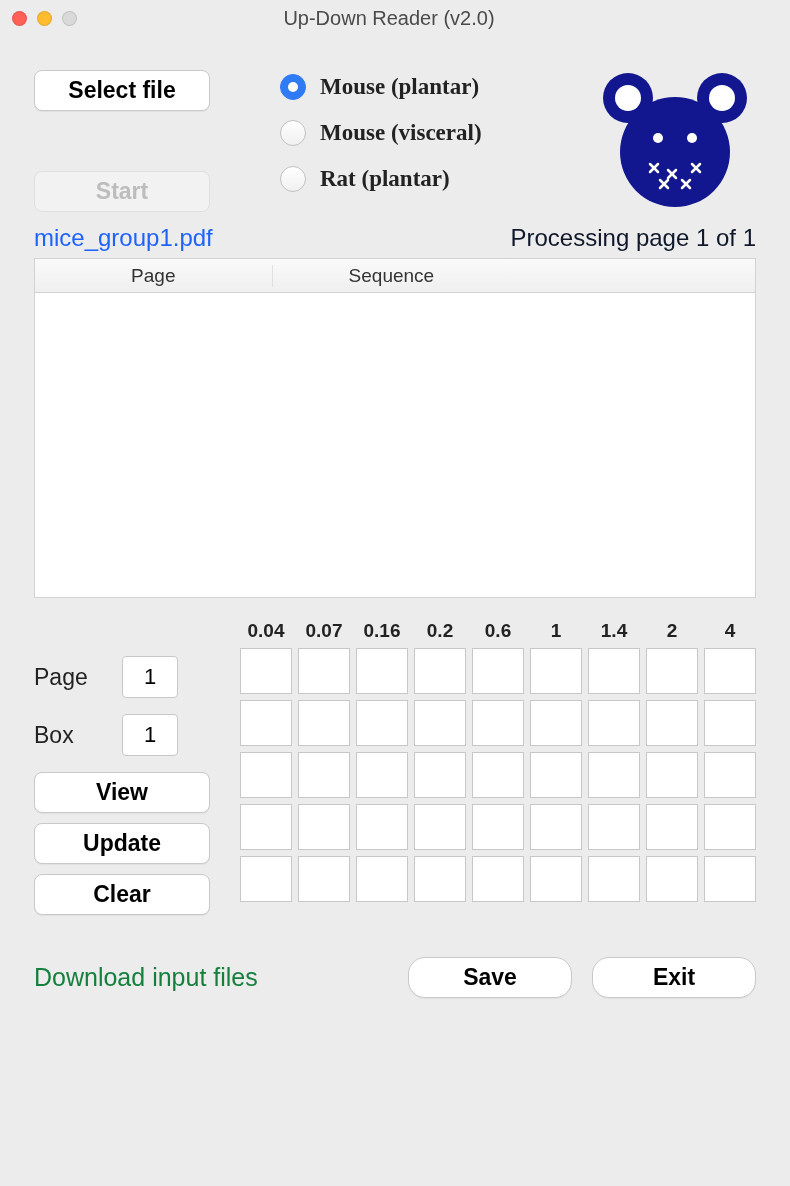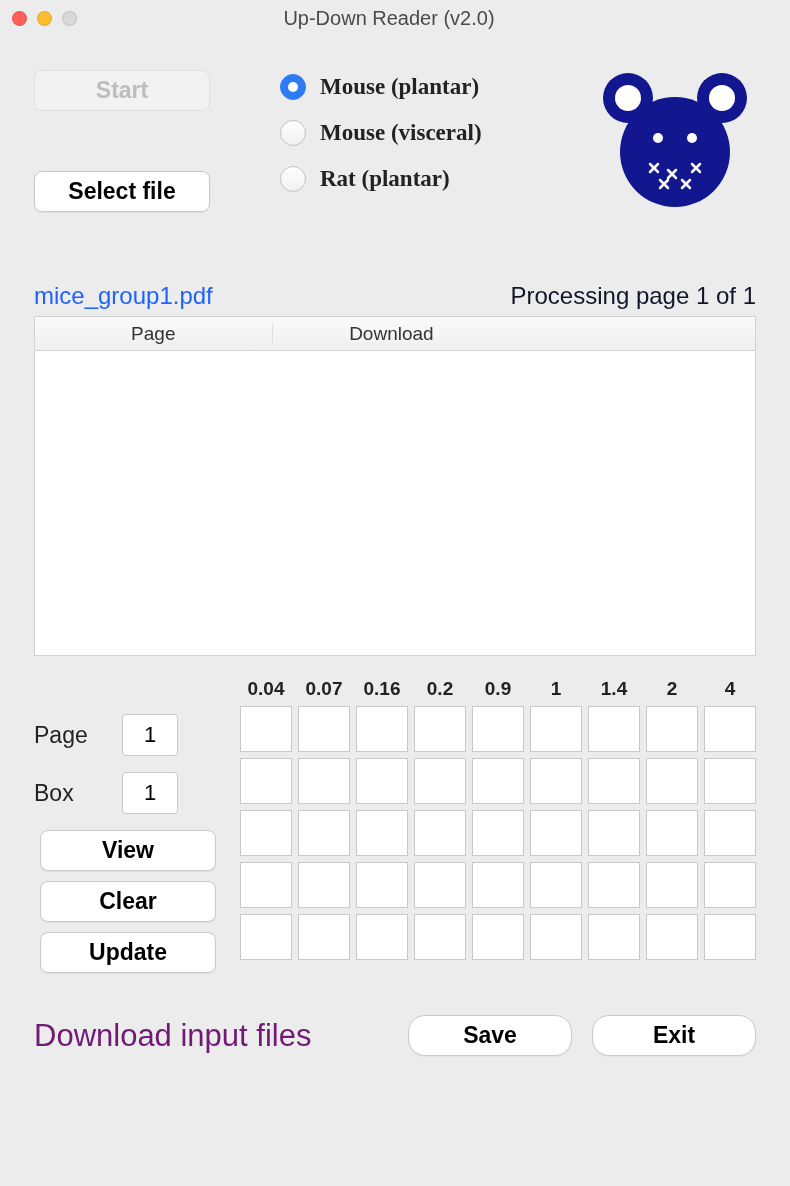--- a/index.html
+++ b/index.html
@@ -105,21 +105,20 @@
   .radio-label {
     font-size:23px;
     font-weight:600;
     color:#222;
   }
   .logo-wrap {
     margin-left:auto;
     margin-right:6px;
   }
   .fileinfo {
-    margin-top:58px;
     display:flex;
     justify-content:space-between;
     font-size:24px;
     align-items:flex-end;
   }
   .fname { color:#1f63ff; }
   .pstat { color:#0f172a; }
   .table-area {
     margin-top:6px;
     background:#fff;
@@ -166,25 +165,23 @@
     border-radius:4px;
     text-align:center;
     font-size:22px;
     background:#fff;
   }
   .stackbtns {
     display:flex;
     flex-direction:column;
     gap:10px;
     margin-top:6px;
-    align-items:flex-end;
   }
   .midright {
     flex:1;
-    margin-left:24px;
   }
   .gridhdr {
     display:flex;
     gap:6px;
     margin-bottom:6px;
     padding-left:0px;
   }
   .ghcell {
     width:52px;
     text-align:center;
@@ -206,44 +203,44 @@
     background:#fff;
     border:1px solid #c8c8c8;
   }
   .bottom {
     display:flex;
     align-items:center;
     margin-top:42px;
     gap:20px;
   }
   .dlink {
-    color:#701a75;
-    font-size:31px;
+    color:#15803d;
+    font-size:25px;
     cursor:pointer;
   }
   .spacer { flex:1; }
   .btn.wide { width:164px;border-radius:17px; }
 </style>
 </head>
 <body>
 
 <div class="titlebar">
   <div class="traffic">
     <div class="tl red"></div>
     <div class="tl yellow"></div>
     <div class="tl grey"></div>
   </div>
   <div class="title">Up-Down Reader (v2.0)</div>
 </div>
 
 <div class="content">
   <div class="toprow">
     <div class="leftbtns">
+      <div class="btn small">Select file</div>
       <div class="btn small disabled">Start</div>
-      <div class="btn small">Select file</div>
     </div>
 
     <div class="radios">
       <div class="radio-row">
         <div class="radio-outer checked">
             <div class="radio-inner"></div>
           </div>
         <div class="radio-label">Mouse (plantar)</div>
       </div>
       <div class="radio-row">
@@ -284,48 +281,48 @@
   </div>
 
   <div class="fileinfo">
     <span class="fname">mice_group1.pdf</span>
     <span class="pstat">Processing page 1 of 1</span>
   </div>
 
   <div class="table-area">
     <div class="thead">
       <div class="th" style="width:33%">Page</div>
-      <div class="th" style="width:33%">Download</div>
+      <div class="th" style="width:33%">Sequence</div>
     </div>
   </div>
 
   <div class="mid">
     <div class="midleft">
       <div class="kv">
         <div class="kv-label">Page</div>
         <input class="kv-input" value="1" style="">
       </div>
       <div class="kv">
         <div class="kv-label">Box</div>
         <input class="kv-input" value="1" style="">
       </div>
       <div class="stackbtns">
         <div class="btn small">View</div>
+        <div class="btn small">Update</div>
         <div class="btn small">Clear</div>
-        <div class="btn small">Update</div>
       </div>
     </div>
 
     <div class="midright">
       <div class="gridhdr">
         <div class="ghcell">0.04</div>
         <div class="ghcell">0.07</div>
         <div class="ghcell">0.16</div>
         <div class="ghcell">0.2</div>
-        <div class="ghcell">0.9</div>
+        <div class="ghcell">0.6</div>
         <div class="ghcell">1</div>
         <div class="ghcell">1.4</div>
         <div class="ghcell">2</div>
         <div class="ghcell">4</div>
       </div>
       <div class="grid" id="grid">
           <div class="grow">
             <div class="gcell"></div>
             <div class="gcell"></div>
             <div class="gcell"></div>

